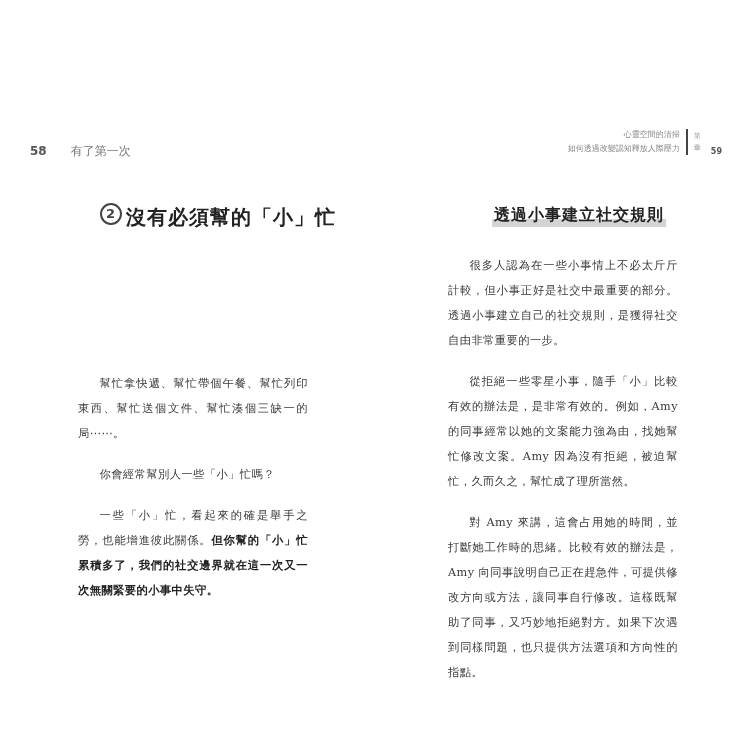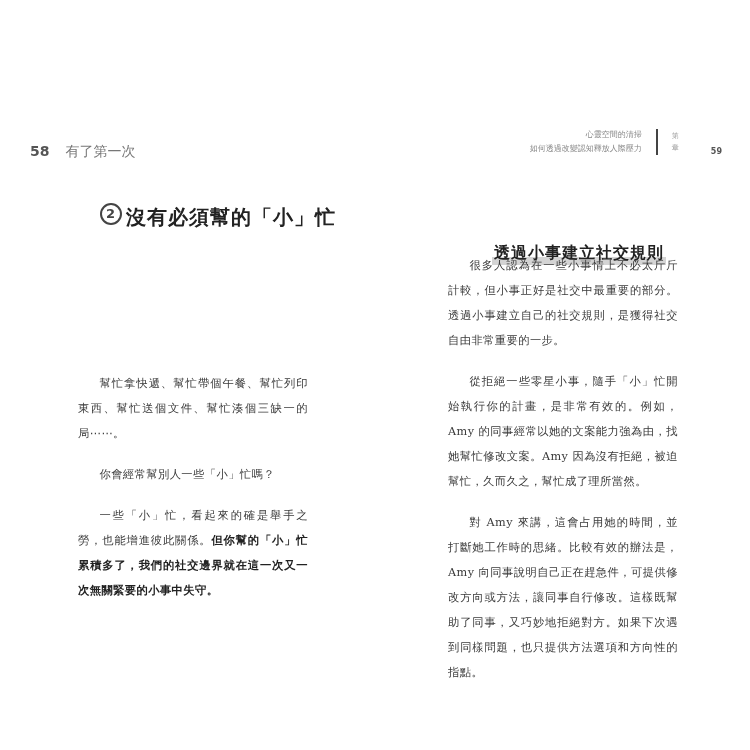--- a/index.html
+++ b/index.html
@@ -5,53 +5,53 @@
     html, body { margin: 0; padding: 0; }
     body {
       width: 750px; height: 750px; background: #ffffff; position: relative; overflow: hidden;
       font-family: "DejaVu Serif", "Liberation Serif", serif; color: #333;
     }
     .page { position: absolute; top: 0; height: 750px; }
     .page-left { left: 0; width: 375px; }
     .page-right { left: 375px; width: 375px; }
 
     .running-head-left {
-      position: absolute; left: 30px; top: 143px; font-size: 14px; color: #777;
-      font-family: "DejaVu Sans", sans-serif; display: flex; gap: 16px; align-items: baseline;
+      position: absolute; left: 30px; top: 143px; font-size: 12px; color: #777;
+      font-family: "DejaVu Sans", sans-serif; display: flex; gap: 24px; align-items: baseline;
     }
     .running-head-left .pnum { font-weight: bold; color: #555; }
 
     .running-head-right {
-      position: absolute; right: 28px; top: 128px; display: flex; align-items: center; gap: 14px;
+      position: absolute; right: 28px; top: 128px; display: flex; align-items: center; gap: 6px;
       font-family: "DejaVu Sans", sans-serif; font-size: 8px; color: #888;
     }
     .rh-lines { text-align: right; line-height: 14px; }
     .rh-bar { width: 2px; height: 26px; background: #444; }
     .rh-part { display: flex; flex-direction: column; line-height: 12px; font-size: 7px; color: #999; }
-    .rh-pnum { font-weight: bold; color: #555; margin-left: 18px; align-self: flex-end; }
+    .rh-pnum { font-weight: bold; color: #555; margin-left: 4px; align-self: flex-end; }
 
     .chapter-title {
       position: absolute; left: 100px; top: 204px; display: flex; align-items: center; gap: 4px;
       font-family: "DejaVu Sans", sans-serif; font-weight: bold; font-size: 20px; color: #222; letter-spacing: 1px;
     }
     .circle-num {
       width: 18px; height: 18px; border: 2px solid #444; border-radius: 50%;
       display: inline-flex; align-items: center; justify-content: center;
       font-size: 13px; color: #444; font-weight: bold; line-height: 1; margin-top: -8px;
     }
 
     .body-text { position: absolute; font-size: 11.3px; line-height: 25px; color: #3a3a3a; letter-spacing: 0.4px; }
     .body-text p { margin: 16px; text-indent: 1.9em; text-align: justify; }
     .left-body { left: 62px; top: 355px; width: 262px; }
     .bold { font-weight: bold; color: #222; }
 
     .section-title {
       position: absolute; left: 492px; top: 205px; font-family: "DejaVu Sans", sans-serif;
       font-weight: bold; font-size: 16px; color: #222; letter-spacing: 1px;
-      padding: 0 2px 1px; background: linear-gradient(to bottom, transparent 62%, #d4d4d4 62%); margin-top: 38px;
+      padding: 0 2px 1px; background: linear-gradient(to bottom, transparent 62%, #d4d4d4 62%);
     }
   </style>
 </head>
 <body>
 
 <div class="page page-left">
   <div class="running-head-left">
     <span class="pnum">58</span>
     <span>有了第一次</span>
   </div>
@@ -79,16 +79,16 @@
       <span>第</span>
       <span>章</span>
     </div>
     <span class="rh-pnum">59</span>
   </div>
 
   <div class="section-title" style="left:117px;">透過小事建立社交規則</div>
 
   <div class="body-text" style="left:57px; top:237px; width:262px;">
     <p>很多人認為在一些小事情上不必太斤斤計較，但小事正好是社交中最重要的部分。透過小事建立自己的社交規則，是獲得社交自由非常重要的一步。</p>
-    <p>從拒絕一些零星小事，隨手「小」忙開始執行你的計畫，是非常有效的。例如，Amy 的同事經常以她的文案能力強為由，找她幫忙修改文案。Amy 因為沒有拒絕，被迫幫忙，久而久之，幫忙成了理所當然。</p>
+    <p>從拒絕一些零星小事，隨手「小」比較有效的辦法是，是非常有效的。例如，Amy 的同事經常以她的文案能力強為由，找她幫忙修改文案。Amy 因為沒有拒絕，被迫幫忙，久而久之，幫忙成了理所當然。</p>
     <p>對 Amy 來講，這會占用她的時間，並打斷她工作時的思緒。比較有效的辦法是，Amy 向同事說明自己正在趕急件，可提供修改方向或方法，讓同事自行修改。這樣既幫助了同事，又巧妙地拒絕對方。如果下次遇到同樣問題，也只提供方法選項和方向性的指點。</p>
   </div>
 </div>
 
 </body></html>

